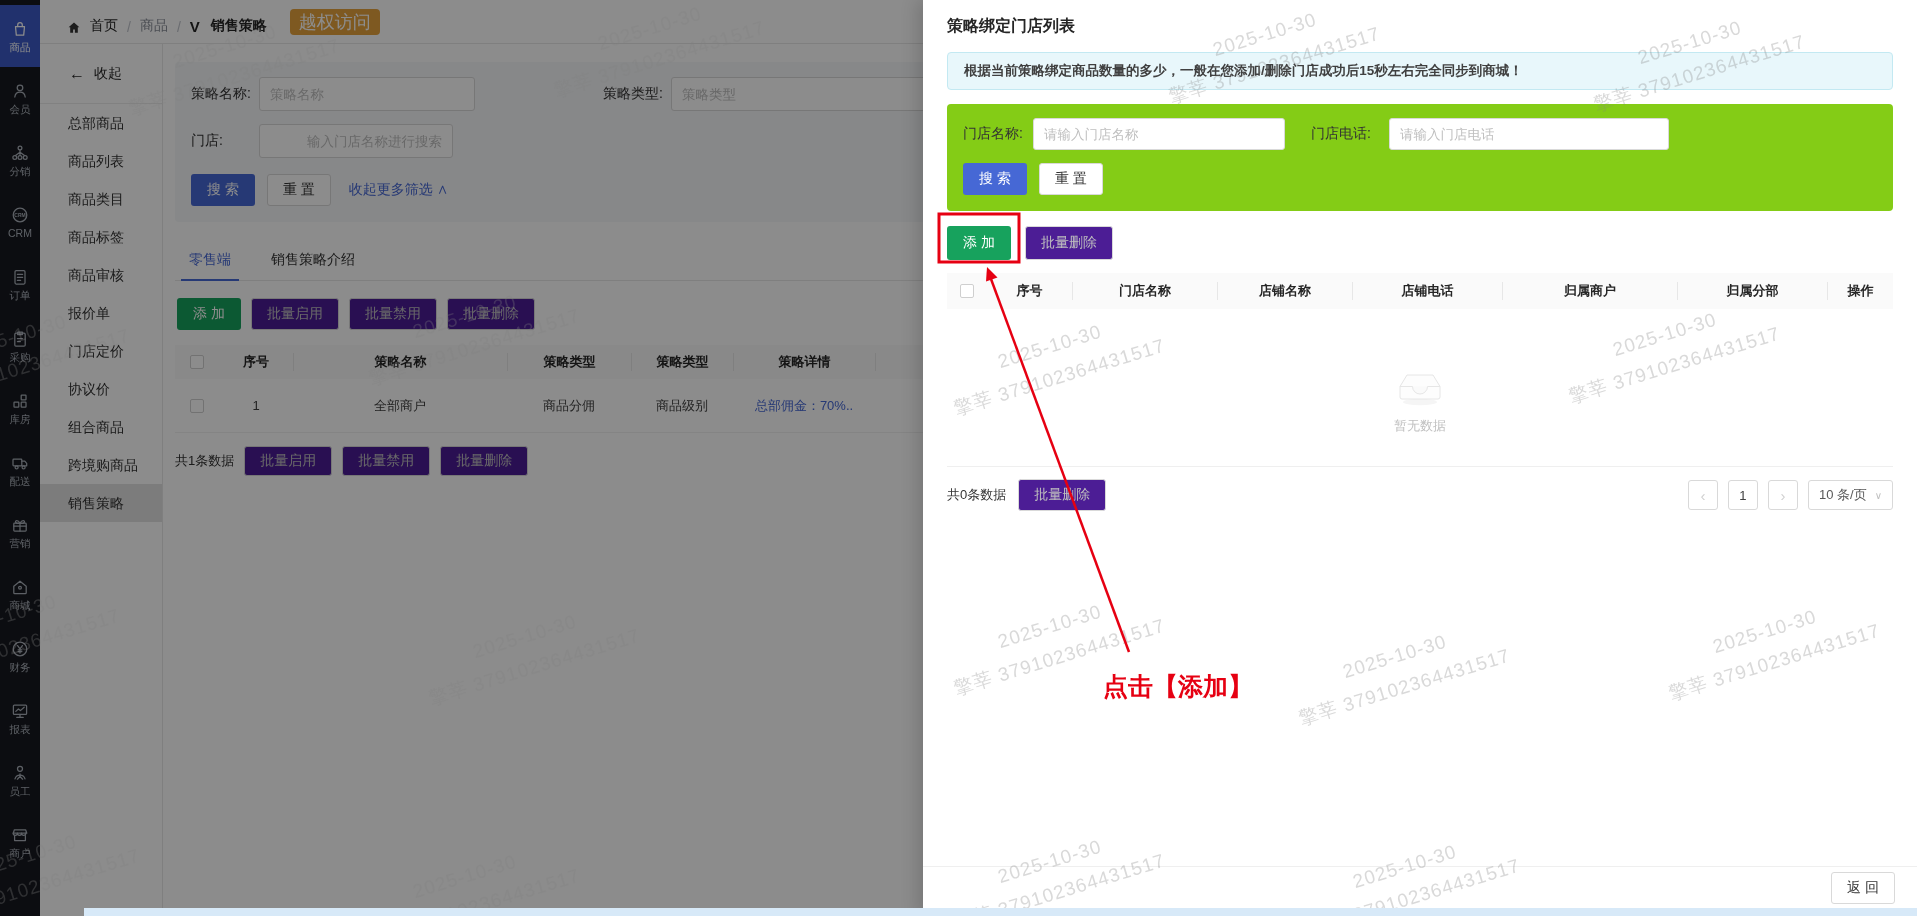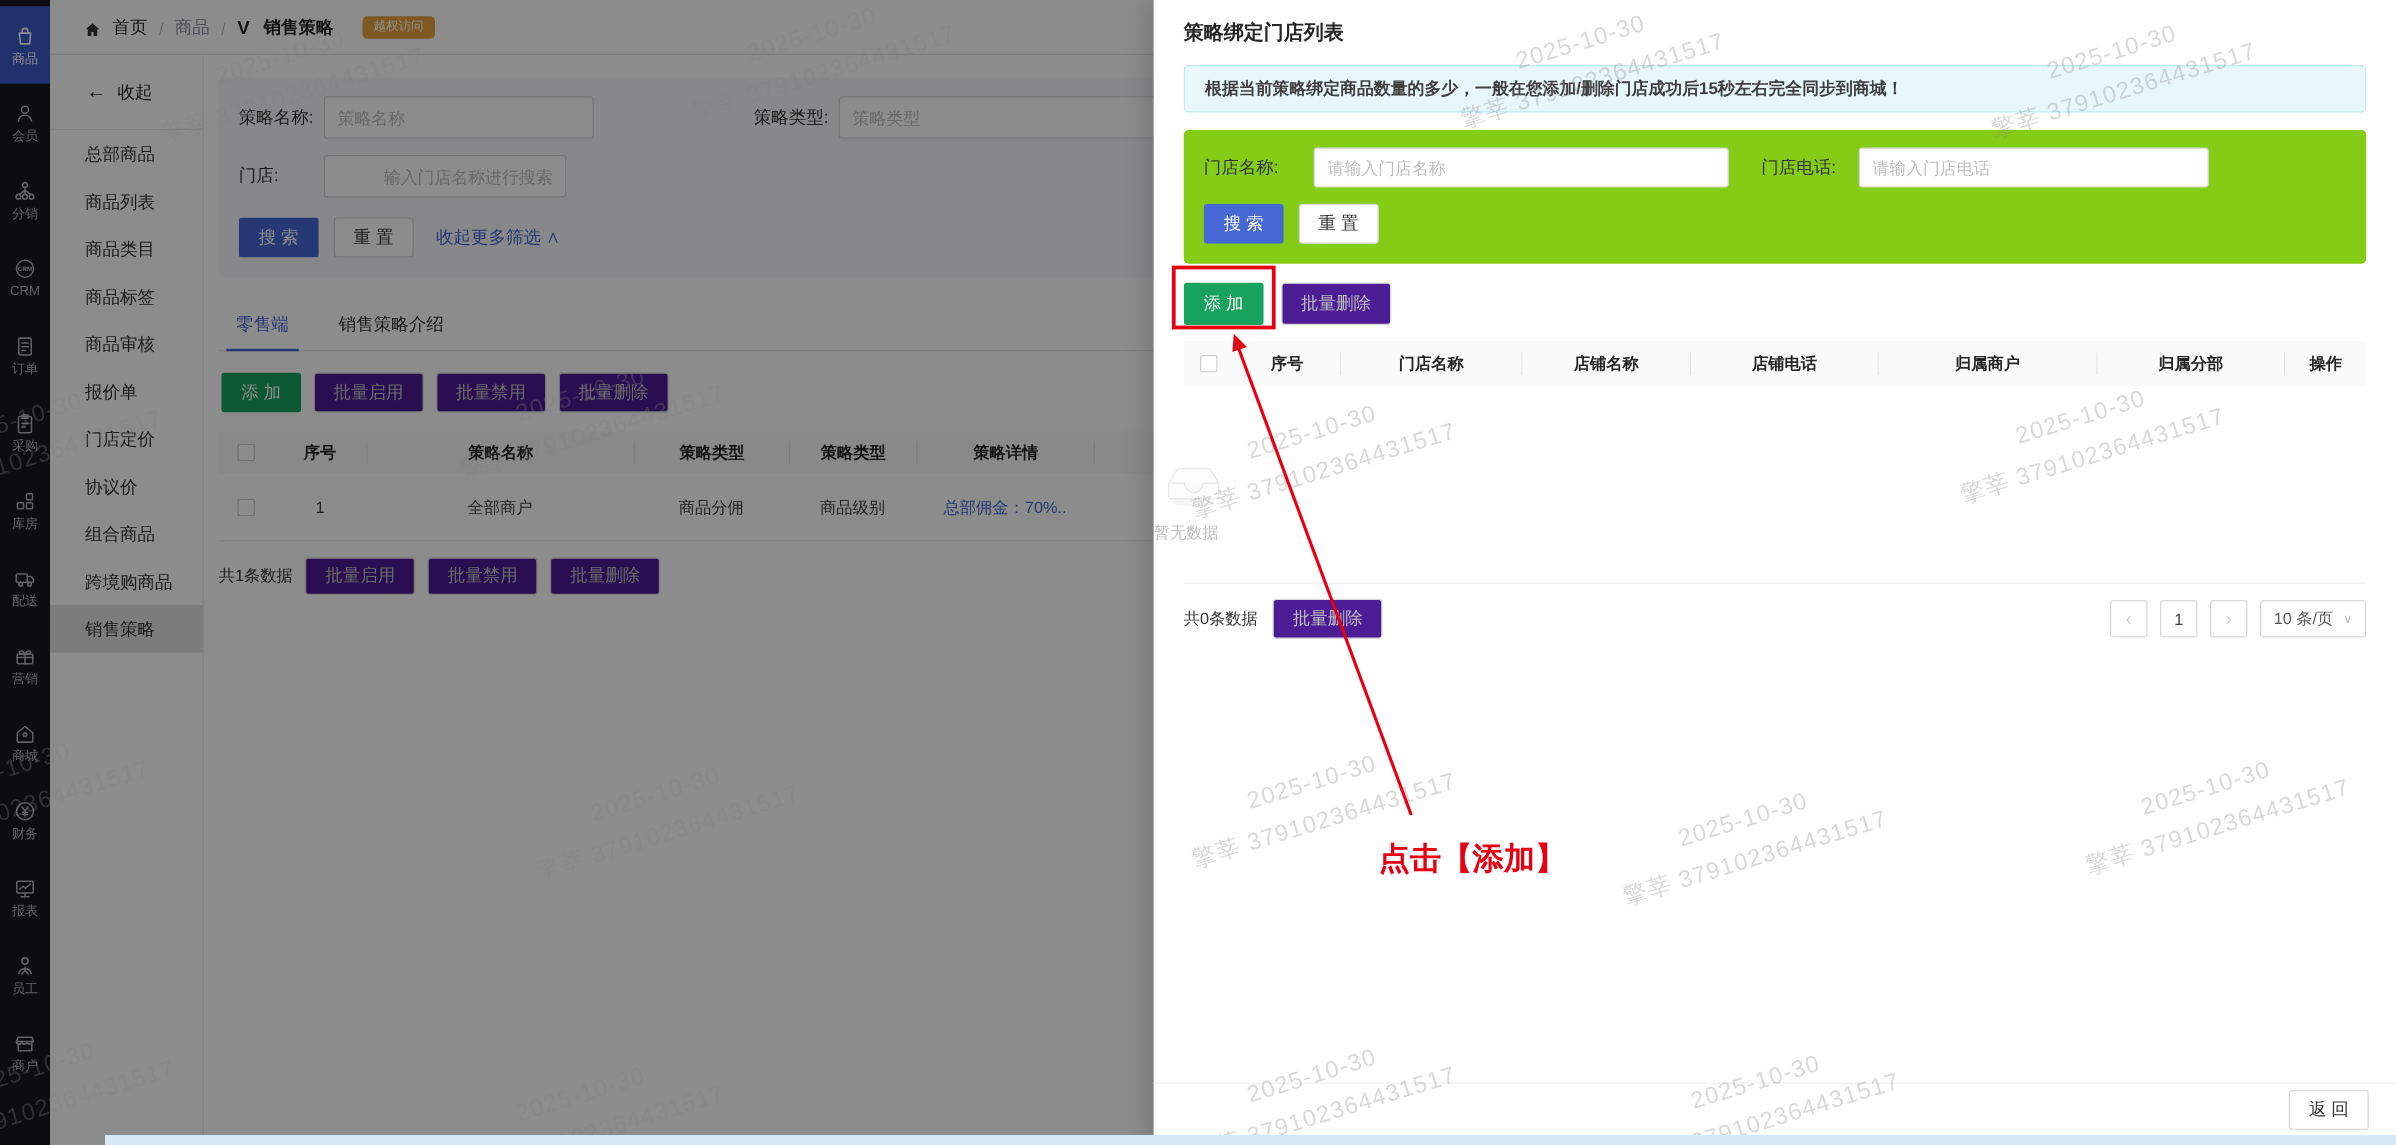--- a/index.html
+++ b/index.html
@@ -16,21 +16,21 @@
   .rail-label { font-size:10.5px; line-height:1; }
 
   
   .topbar { position:absolute; left:40px; right:0; top:0; height:44px; background:#fff; border-bottom:1px solid #e8e8e8; display:flex; align-items:center; padding-left:27px; z-index:1; }
   .crumb { display:flex; align-items:flex-end; gap:9px; font-size:14px; }
   .crumb .home-ic { width:14px; height:14px; color:#333; display:inline-flex; }
   .crumb .sep { color:#c0c4cc; }
   .crumb .lvl { color:#8a8f99; }
   .crumb .cur { color:#262626; font-weight:bold; }
   .crumb .vpre { color:#262626; font-weight:bold; font-size:15px; margin-right:2px; }
-  .badge { margin-left:14px; background:#e6a23c; color:#fff; font-size:10px; padding:4px 9px; border-radius:4px; line-height:1; }
+  .badge { margin-left:14px; background:#e6a23c; color:#fff; font-size:18px; padding:4px 9px; border-radius:4px; line-height:1; }
 
   
   .subnav { position:absolute; left:40px; top:44px; bottom:0; width:123px; background:#fff; border-right:1px solid #e8e8e8; z-index:1; }
   .collapse-row { height:60px; display:flex; align-items:center; gap:9px; padding-left:29px; font-size:14px; color:#262626; border-bottom:1px solid #ececec; cursor:pointer; }
   .collapse-row .arr { font-size:16px; }
   .subnav-item { height:38px; line-height:38px; padding-left:28px; font-size:14px; color:#333; cursor:pointer; white-space:nowrap; }
   .subnav-item.active { background:#e2e2e2; }
 
   
   .main { position:absolute; left:163px; top:44px; right:0; bottom:0; background:#fff; padding:18px 0 0 12px; z-index:1; }
@@ -83,21 +83,21 @@
   .d-frow1 { display:flex; align-items:center; }
   .d-frow2 { display:flex; align-items:center; margin-top:13px; }
   .d-actions { margin:15px 24px 0 24px; display:flex; align-items:center; gap:14px; position:relative; }
   .d-actions .btn { height:34px; }
   .dtable-head { margin:13px 24px 0 24px; display:flex; background:#fafafa; height:36px; align-items:center; font-size:13px; font-weight:bold; color:#262626; }
   .dtable-head .dc { text-align:center; border-left:1px solid #e7e7e7; overflow:hidden; white-space:nowrap; }
   .dtable-head .dc:first-child, .dtable-head .dc:nth-child(2) { border-left:none; }
   .dc-cb { width:40px; display:flex; justify-content:center; }
   .dc1 { width:85px; } .dc2 { width:145px; } .dc3 { width:135px; } .dc4 { width:150px; }
   .dc5 { width:175px; } .dc6 { width:150px; } .dc7 { width:66px; }
-  .d-empty { margin-top:52px; display:flex; flex-direction:column; gap:10px; }
+  .d-empty { margin-top:52px; display:flex; flex-direction:column; align-items:center; gap:10px; }
   .d-empty .txt { font-size:13px; color:#bfbfbf; }
   .d-divider { position:absolute; left:24px; right:24px; top:466px; border-top:1px solid #efefef; }
   .d-footer { position:absolute; left:24px; right:24px; top:479px; display:flex; align-items:center; font-size:13px; color:#333; }
   .d-footer .btn { height:32px; margin-left:12px; }
   .pager { margin-left:auto; display:flex; align-items:center; gap:10px; }
   .pg-btn { width:30px; height:30px; border:1px solid #d9d9d9; border-radius:3px; background:#fff; display:flex; align-items:center; justify-content:center; font-size:15px; color:#d0d0d0; cursor:pointer; }
   .pg-num { width:30px; height:30px; border:1px solid #d9d9d9; border-radius:3px; background:#fff; display:flex; align-items:center; justify-content:center; font-size:13px; color:#404040; cursor:pointer; }
   .pg-size { height:30px; border:1px solid #d9d9d9; border-radius:3px; background:#fff; display:flex; align-items:center; gap:8px; padding:0 10px; font-size:13px; color:#595959; cursor:pointer; }
   .pg-size .caret { color:#bfbfbf; font-size:10px; }
   .d-backbar { position:absolute; left:0; right:0; bottom:8px; height:42px; border-top:1px solid #efefef; display:flex; align-items:center; justify-content:flex-end; padding-right:22px; }
@@ -334,21 +334,21 @@
 <div class="overlay"></div>
 
 <div class="drawer">
   <div class="d-title">策略绑定门店列表</div>
 
   <div class="d-alert">根据当前策略绑定商品数量的多少，一般在您添加/删除门店成功后15秒左右完全同步到商城！</div>
 
   <div class="d-filter">
     <div class="d-frow1">
       <span class="flabel" style="width:78px; text-align:left; padding-left:8px;">门店名称:</span>
-      <input class="finput" style="width: 332px; height: 32px; margin-left: 18px;" placeholder="请输入门店名称">
+      <input class="finput" style="width: 252px; height: 32px; " placeholder="请输入门店名称">
       <span class="flabel" style="margin-left:26px;">门店电话:</span>
       <input class="finput" style="width: 280px; height: 32px; margin-left: 18px;" placeholder="请输入门店电话">
     </div>
     <div class="d-frow2">
       <button class="btn btn-blue" style="margin-left:8px;">搜 索</button>
       <button class="btn btn-plain" style="margin-left:12px;">重 置</button>
     </div>
   </div>
 
   <div class="d-actions">

